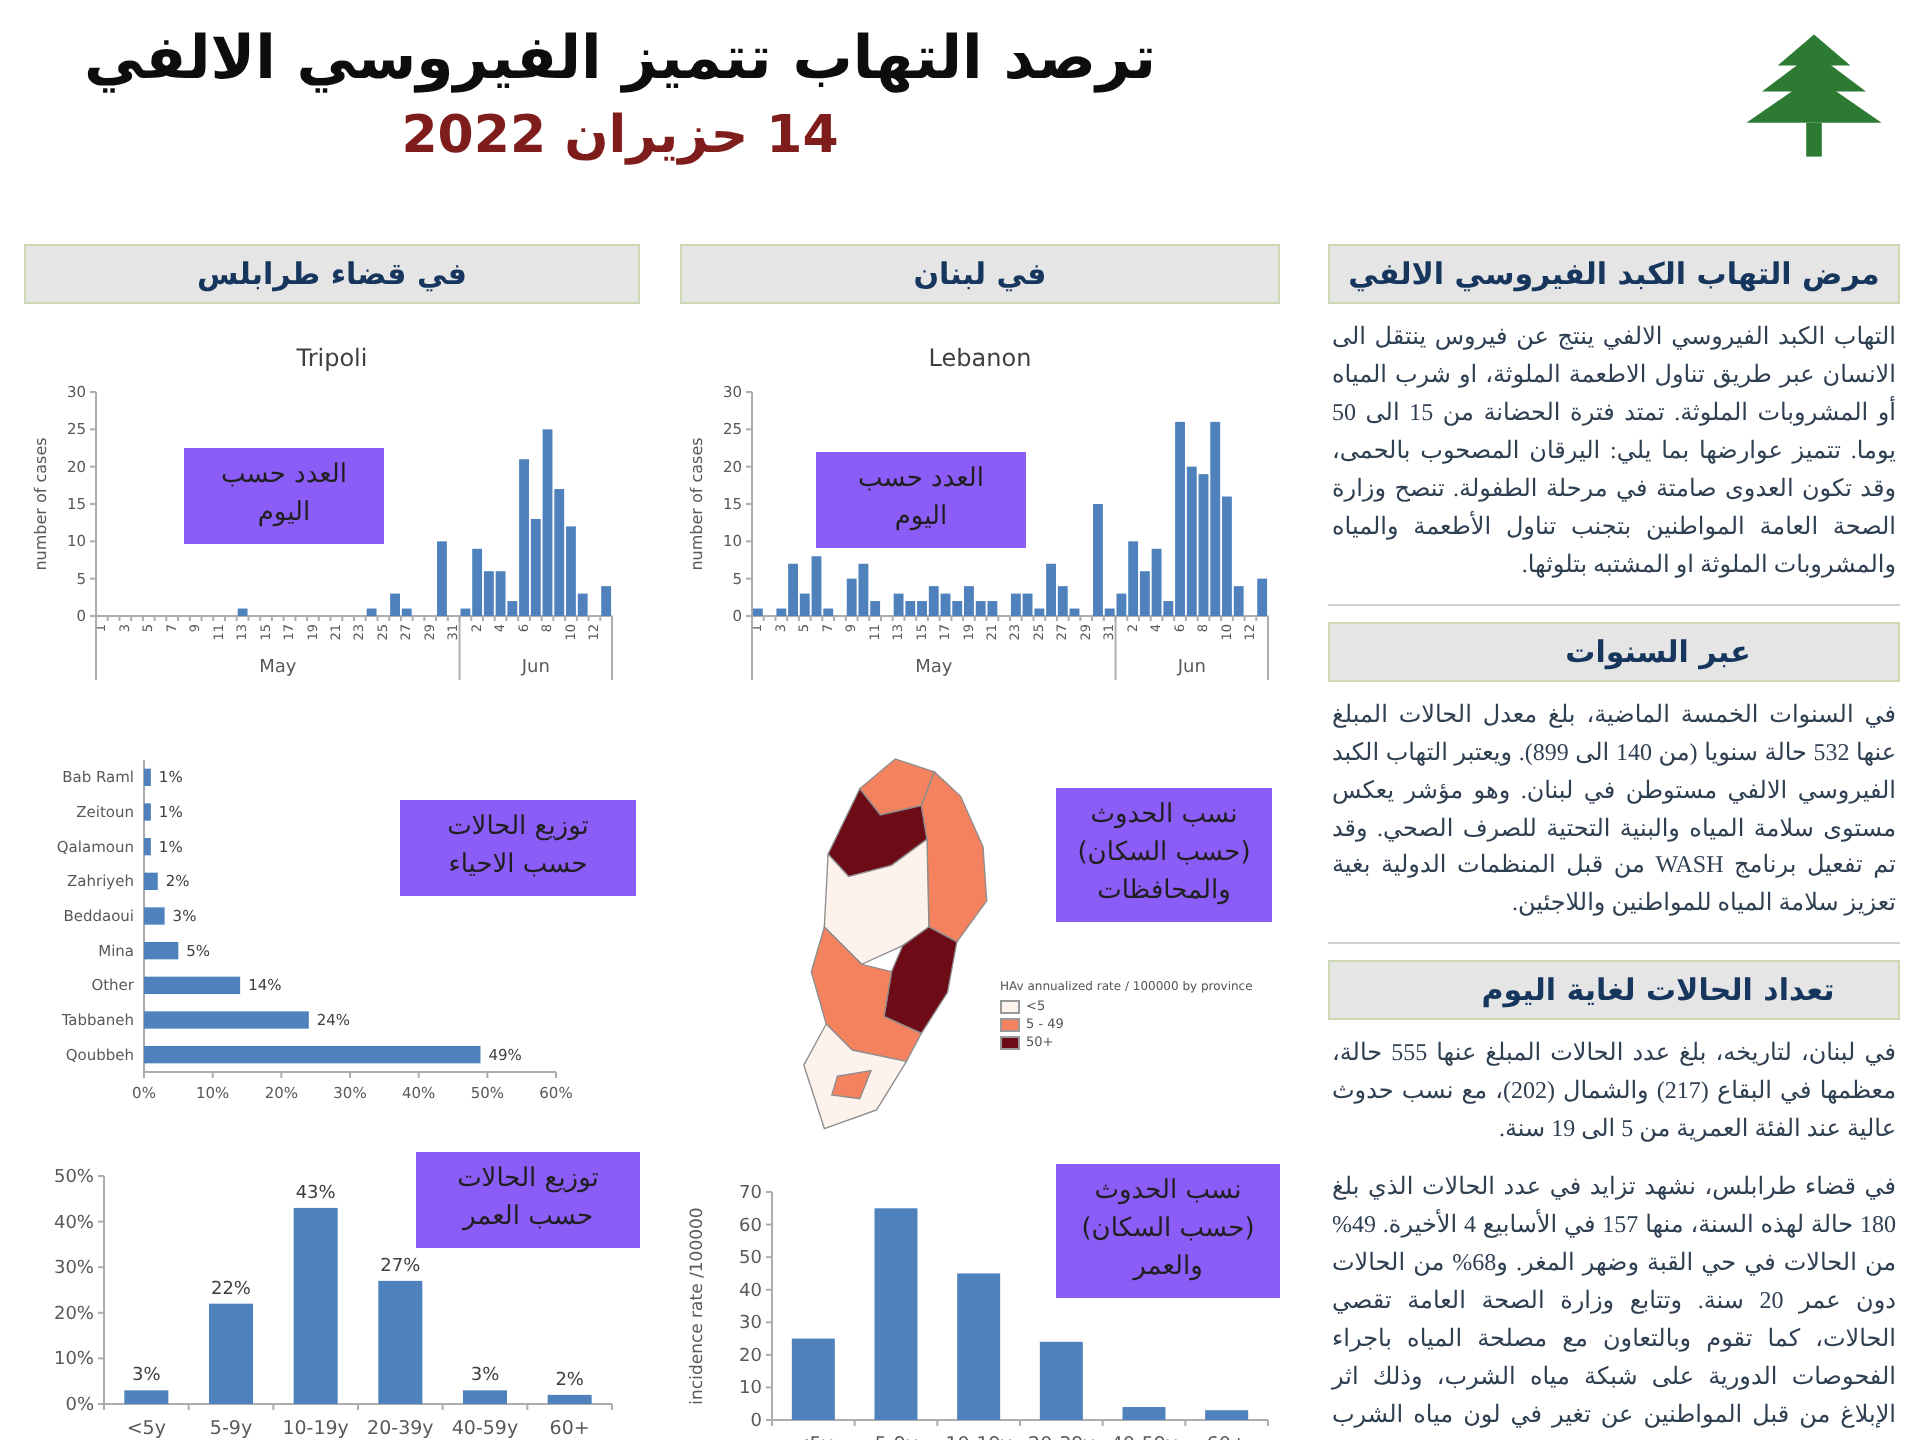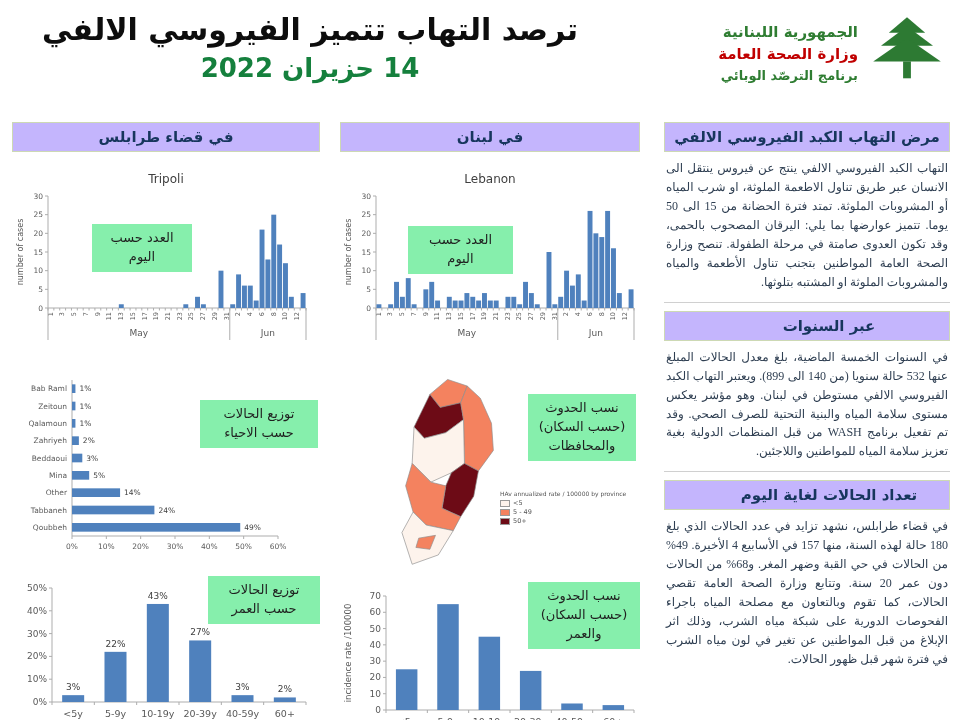--- a/index.html
+++ b/index.html
@@ -1,40 +1,40 @@
 <!DOCTYPE html>
 <html><head>
 <meta charset="utf-8">
 <style>
   * { margin:0; padding:0; box-sizing:border-box; }
   body { width:960px; height:720px; background:#ffffff; font-family:"DejaVu Sans", sans-serif; position:relative; overflow:hidden; }
 
   
   .title-block { position:absolute; left:40px; top:10px; width:540px; text-align:center; }
   .main-title { font-size:30px; font-weight:bold; color:#0d0d0d; direction:rtl; line-height:1.3; }
-  .report-date { font-size:26px; font-weight:bold; color:#15803d; direction:rtl; margin-top:4px; }
+  .report-date { font-size:26px; font-weight:bold; color:#7f1d1d; direction:rtl; margin-top:4px; }
   .logo { position:absolute; right:14px; top:12px; display:flex; align-items:center; gap:10px; }
   .logo-text { text-align:right; direction:rtl; line-height:1.5; }
   .logo-l1 { color:#2f7d32; font-size:15px; font-weight:bold; }
   .logo-l2 { color:#c00000; font-size:15px; font-weight:bold; }
   .logo-l3 { color:#2f7d32; font-size:13px; font-weight:bold; }
 
   
   .col { position:absolute; top:122px; }
   .col-left  { left:12px;  width:308px; }
   .col-mid   { left:340px; width:300px; }
   .col-right { left:664px; width:286px; }
 
-  .col-header { background:#c4b5fd; border:1px solid #cdd9b4; color:#17365d;
+  .col-header { background:#e5e5e5; border:1px solid #cdd9b4; color:#17365d;
                 font-weight:bold; font-size:15px; text-align:center; padding:5px 4px;
                 direction:rtl; }
 
   .chart-wrap { position:relative; margin-top:20px; }
   .chart-title { text-align:center; font-size:12px; color:#3f3f3f; height:16px; }
-  .annot { position:absolute; background:#86efac; color:#1f1f1f; font-size:13px;
+  .annot { position:absolute; background:#8b5cf6; color:#1f1f1f; font-size:13px;
            text-align:center; direction:rtl; white-space:pre-line; padding:5px 8px;
            line-height:1.45; }
 
   .map-block { position:relative; margin-top:8px; height:200px; }
   .map-svg { position:absolute; left:30px; top:0; }
   .map-legend { position:absolute; left:160px; top:118px; width:132px; }
   .legend-title { font-size:6px; color:#555; margin-bottom:2px; }
   .legend-item { display:flex; align-items:center; gap:3px; font-size:6.5px; color:#555; margin-top:1px; }
   .swatch { width:10px; height:7px; border:0.5px solid #999; display:inline-block; }
 
@@ -47,25 +47,20 @@
 </style>
 </head>
 <body>
 
 <div class="title-block">
   <div class="main-title">ترصد التهاب تتميز الفيروسي الالفي</div>
   <div class="report-date">14 حزيران 2022</div>
 </div>
 
 <div class="logo">
-  <div class="logo-text">
-    <div class="logo-l1">الجمهورية اللبنانية</div>
-    <div class="logo-l2">وزارة الصحة العامة</div>
-    <div class="logo-l3">برنامج الترصّد الوبائي</div>
-  </div>
   <span>
     <svg width="78" height="78" viewBox="0 0 60 60">
       <g fill="#2d7a33">
         <polygon points="30,4 44,16 16,16"></polygon>
         <polygon points="30,11 50,26 10,26"></polygon>
         <polygon points="30,20 56,38 4,38"></polygon>
         <rect x="27" y="38" width="6" height="13"></rect>
       </g>
     </svg>
   </span>
@@ -515,15 +510,16 @@
 
   <div class="section">
     <div class="col-header rc-header">عبر السنوات</div>
     <div class="rc-par">في السنوات الخمسة الماضية، بلغ معدل الحالات المبلغ عنها 532 حالة سنويا (من 140 الى 899). ويعتبر التهاب الكبد الفيروسي الالفي مستوطن في لبنان. وهو مؤشر يعكس مستوى سلامة المياه والبنية التحتية للصرف الصحي. وقد تم تفعيل برنامج WASH من قبل المنظمات الدولية بغية تعزيز سلامة المياه للمواطنين واللاجئين.</div>
   </div>
 
   <div class="sep"></div>
 
   <div class="section">
     <div class="col-header rc-header">تعداد الحالات لغاية اليوم</div>
+    <div class="rc-par">في لبنان، لتاريخه، بلغ عدد الحالات المبلغ عنها 555 حالة، معظمها في البقاع (217) والشمال (202)، مع نسب حدوث عالية عند الفئة العمرية من 5 الى 19 سنة.</div>
     <div class="rc-par">في قضاء طرابلس، نشهد تزايد في عدد الحالات الذي بلغ 180 حالة لهذه السنة، منها 157 في الأسابيع 4 الأخيرة. 49% من الحالات في حي القبة وضهر المغر. و68% من الحالات دون عمر 20 سنة. وتتابع وزارة الصحة العامة تقصي الحالات، كما تقوم وبالتعاون مع مصلحة المياه باجراء الفحوصات الدورية على شبكة مياه الشرب، وذلك اثر الإبلاغ من قبل المواطنين عن تغير في لون مياه الشرب في فترة شهر قبل ظهور الحالات.</div>
   </div>
 </div>
 
 </body></html>

